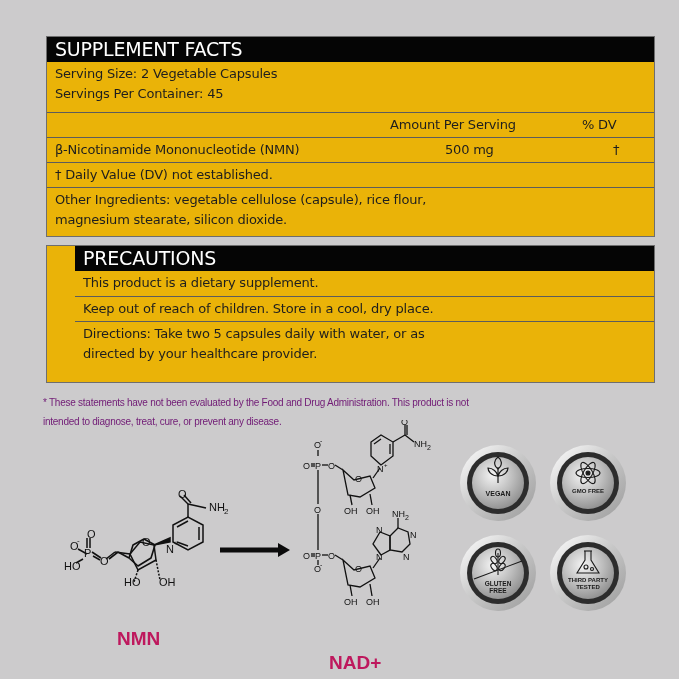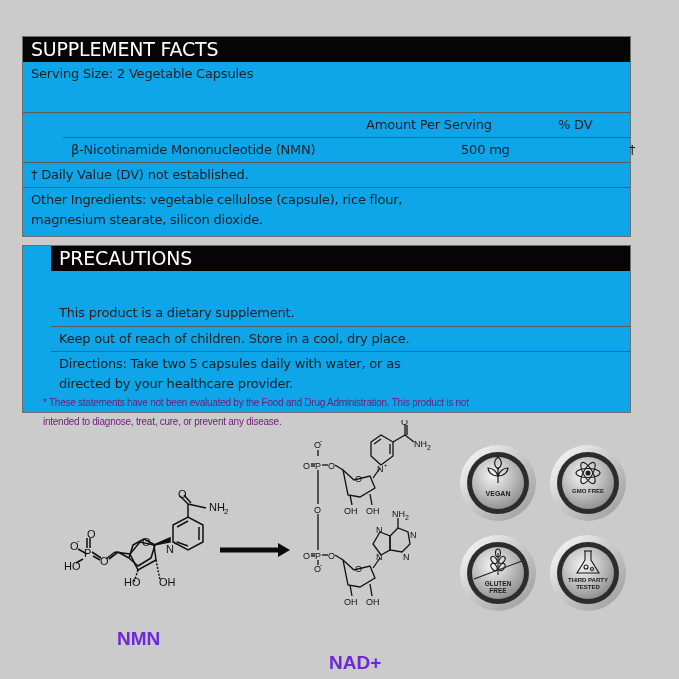--- a/index.html
+++ b/index.html
@@ -1,65 +1,66 @@
 <!DOCTYPE html>
 <html><head>
 <meta charset="utf-8">
 <style>
   * { box-sizing: border-box; margin: 0; padding: 0; }
   html, body { width: 679px; height: 679px; background: #cccbcc; overflow: hidden; }
   body { position: relative; font-family: "DejaVu Sans", sans-serif; color: #1e1e1e; }
 
-  .panel { position: absolute; left: 22px; width: 609px; border: 1px solid #6e6e6e; background: #0ea5e9; }
+  .panel { position: absolute; left: 46px; width: 609px; border: 1px solid #6e6e6e; background: #eab308; }
   .panel .head { background: #050505; color: #fff; height: 25px; font-size: 19px; line-height: 25px; padding-left: 8px; letter-spacing: -0.2px; font-weight: normal; }
   .row { border-top: 1px solid #5c5c5c; font-size: 13px; line-height: 20px; padding: 2px 0 0 8px; position: relative; letter-spacing: -0.2px; }
   .row.first { border-top: none; }
   .hdr-amt { position: absolute; left: 343px; top: 2px; }
   .hdr-dv { position: absolute; left: 535px; top: 2px; }
   .val-amt { position: absolute; left: 398px; top: 2px; }
   .val-dv { position: absolute; left: 566px; top: 2px; }
 
   #facts { top: 36px; }
   #prec { top: 245px; padding-left: 28px; }
 
   .disclaimer { position: absolute; left: 43px; top: 393px; width: 600px; font-family: "Liberation Sans", sans-serif; font-size: 10px; line-height: 19px; color: #701a75; letter-spacing: -0.25px; }
 
-  .mol-label { position: absolute; font-family: "Liberation Sans", sans-serif; font-weight: bold; font-size: 19px; color: #6d28d9; }
+  .mol-label { position: absolute; font-family: "Liberation Sans", sans-serif; font-weight: bold; font-size: 19px; color: #be185d; }
 
   .badge { position: absolute; width: 80px; height: 80px; }
 </style>
 </head>
 <body>
 
 <div class="panel" id="facts">
   <div class="head">SUPPLEMENT FACTS</div>
   <div class="row first" style="height:50px;">
     <div>Serving Size: 2 Vegetable Capsules</div>
+    <div>Servings Per Container: 45</div>
   </div>
   <div class="row" style="height:25px;">
     <span class="hdr-amt">Amount Per Serving</span>
     <span class="hdr-dv">% DV</span>
   </div>
-  <div class="row" style="height:25px;margin-left:40px;">
+  <div class="row" style="height:25px;">
     <span>β-Nicotinamide Mononucleotide (NMN)</span>
     <span class="val-amt">500 mg</span>
     <span class="val-dv">†</span>
   </div>
   <div class="row" style="height:25px;">
     <span>† Daily Value (DV) not established.</span>
   </div>
   <div class="row" style="height:49px;">
     <div>Other Ingredients: vegetable cellulose (capsule), rice flour,</div>
     <div>magnesium stearate, silicon dioxide.</div>
   </div>
 </div>
 
 <div class="panel" id="prec">
   <div class="head">PRECAUTIONS</div>
-  <div class="row first" style="height:25px;margin-top:30px;">
+  <div class="row first" style="height:25px;">
     <span>This product is a dietary supplement.</span>
   </div>
   <div class="row" style="height:25px;">
     <span>Keep out of reach of children. Store in a cool, dry place.</span>
   </div>
   <div class="row" style="height:61px;">
     <div>Directions: Take two 5 capsules daily with water, or as</div>
     <div>directed by your healthcare provider.</div>
   </div>
 </div>

